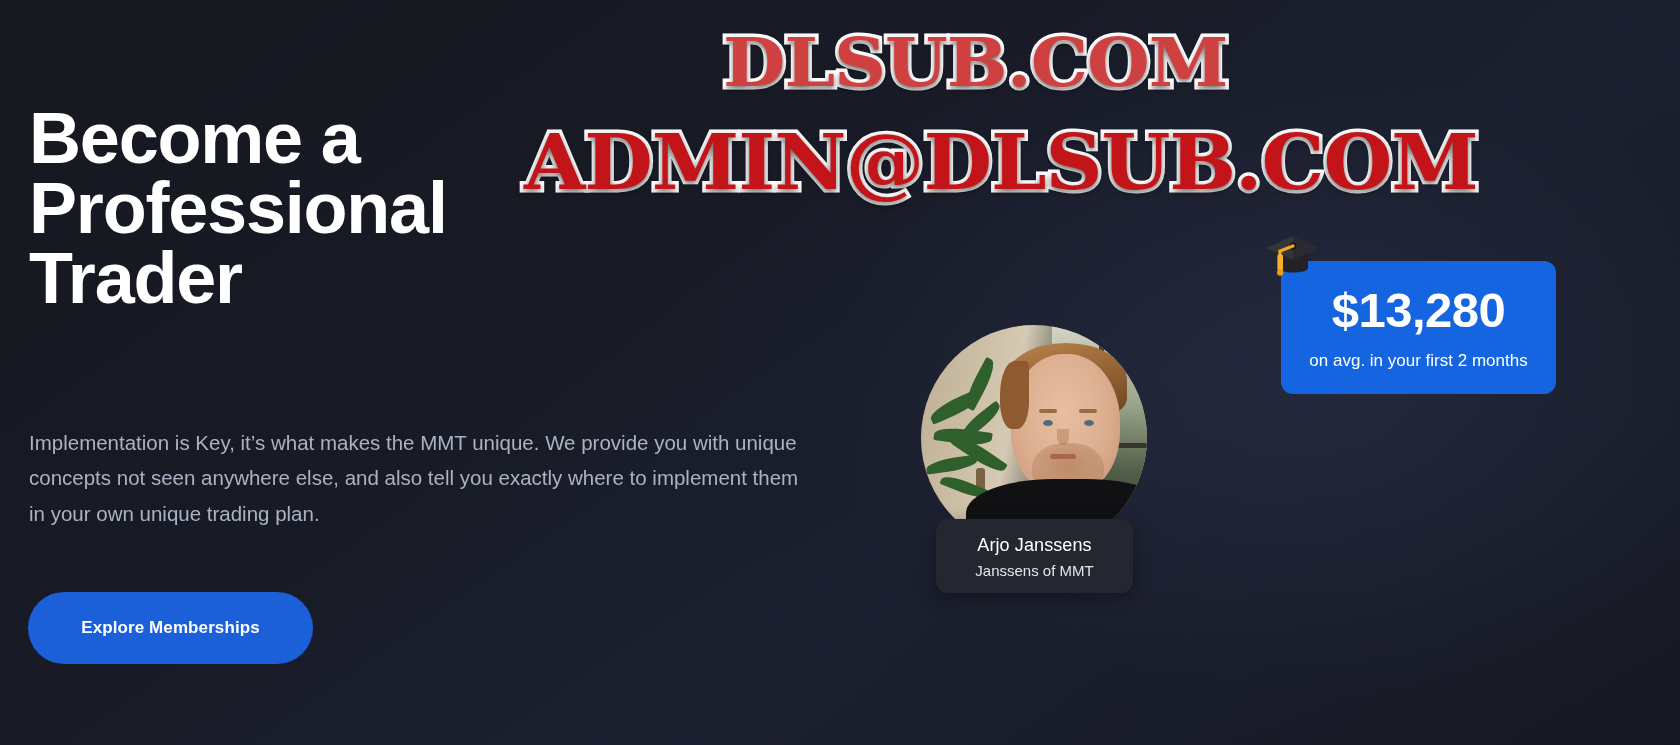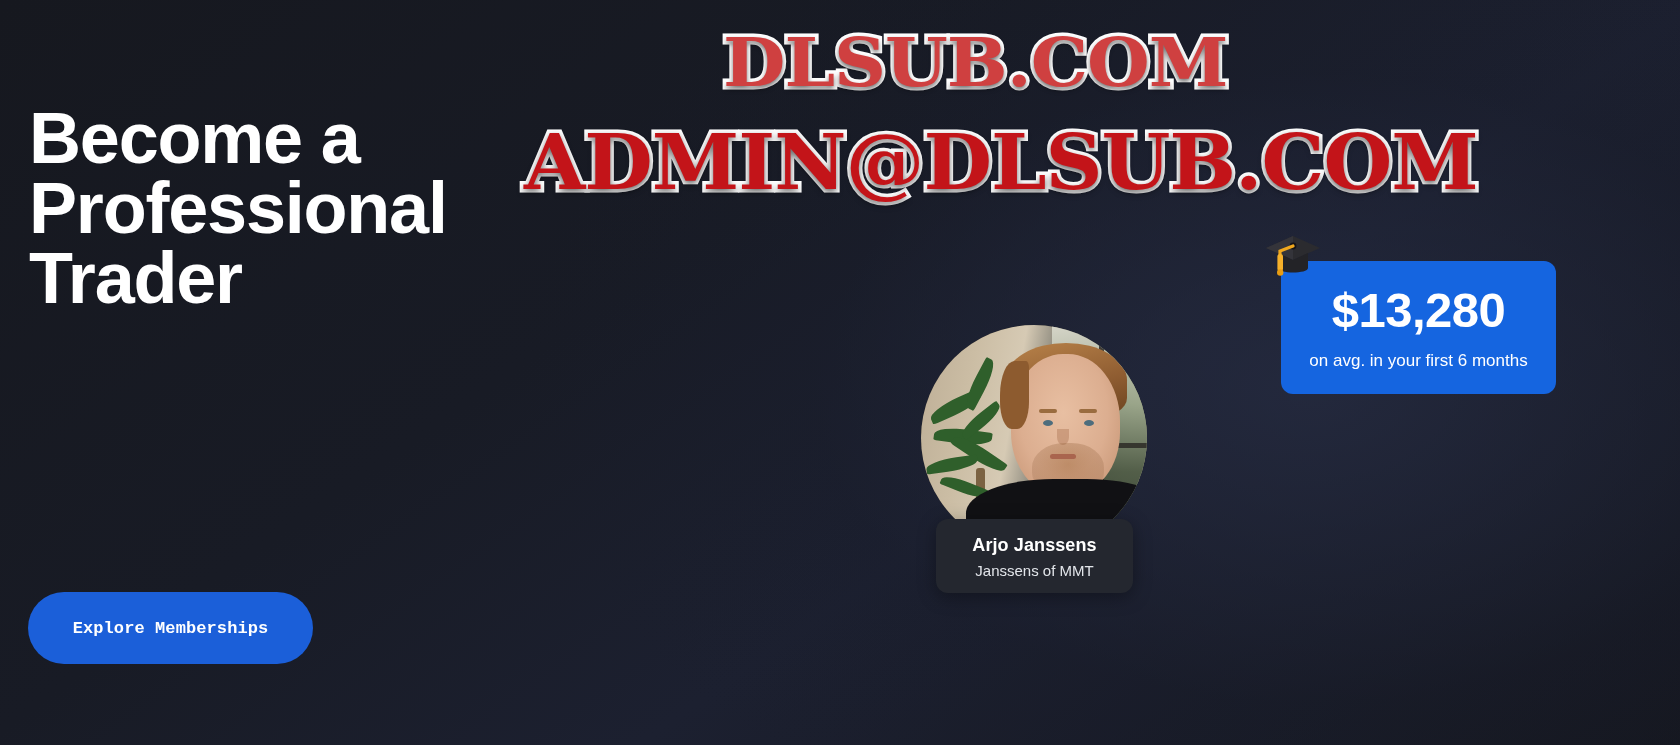--- a/index.html
+++ b/index.html
@@ -43,21 +43,21 @@
     font-weight:400;
   }
   .cta-button {
     position:absolute;
     left:28px; top:592px;
     width:285px; height:72px;
     border:none;
     border-radius:36px;
     background:#1b5fd9;
     color:#ffffff;
-    font-family:Liberation Mono, monospace;
+    font-family:Liberation Sans, sans-serif;
     font-size:17px;
     font-weight:700;
     letter-spacing:0.1px;
     cursor:pointer;
     display:flex;
     align-items:center;
     justify-content:center;
   }
 
   
@@ -186,21 +186,21 @@
     width:197px;
     padding:14px 10px 14px;
     background:#24272f;
     border-radius:12px;
     text-align:center;
     box-shadow:0 4px 18px rgba(0,0,0,0.35);
   }
   .name-card .nm {
     color:#ffffff;
     font-size:18px;
-    font-weight:700;
+    font-weight:400;
     line-height:1.35;
     letter-spacing:0.1px;
   }
   .name-card .role {
     color:#e2e5ea;
     font-size:15px;
     font-weight:400;
     margin-top:5px;
   }
 
@@ -266,20 +266,21 @@
 </style>
 </head>
 <body>
 
 <div id="stage">
 
   <div class="hero-left">
     <h1 class="hero-title">Become a Professional Trader</h1>
   </div>
 
+  <p class="hero-sub">Implementation is Key, it’s what makes the MMT unique. We provide you with unique concepts not seen anywhere else, and also tell you exactly where to implement them in your own unique trading plan.</p>
 
   <button class="cta-button">Explore Memberships</button>
 
   <div class="portrait-wrap">
     <div class="portrait">
       <div class="pf-wall"></div>
       <div class="pf-window"></div>
       <div class="pf-frame"></div>
       <div class="pf-frame2"></div>
 
@@ -309,21 +310,21 @@
     </div>
   </div>
 
   <div class="name-card">
     <div class="nm">Arjo Janssens</div>
     <div class="role">Janssens of MMT</div>
   </div>
 
   <div class="stat-card">
     <div class="amount">$13,280</div>
-    <div class="caption">on avg. in your first 6 months</div>
+    <div class="caption">on avg. in your first 2 months</div>
   </div>
 
   <svg class="grad-cap" viewBox="0 0 62 56">
     <g>
       <path d="M4 16 L31 4 L58 16 L31 28 Z" fill="#2b2b2f"></path>
       <path d="M4 16 L31 4 L31 28 Z" fill="#34343a"></path>
       <path d="M16 21 L16 36 C16 42 46 42 46 36 L46 21 L31 28 Z" fill="#232327"></path>
       <circle cx="31" cy="14" r="3.4" fill="#15151a"></circle>
       <path d="M31 14 L18 19 L18 23" stroke="#f0a81e" stroke-width="3.2" fill="none" stroke-linecap="round"></path>
       <rect x="15.4" y="22" width="5.6" height="17" rx="2.6" fill="#f5b02a"></rect>

